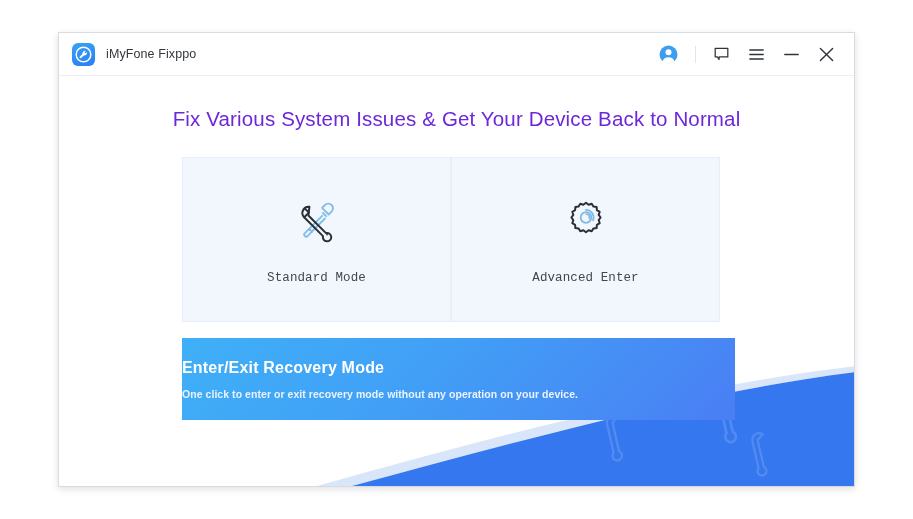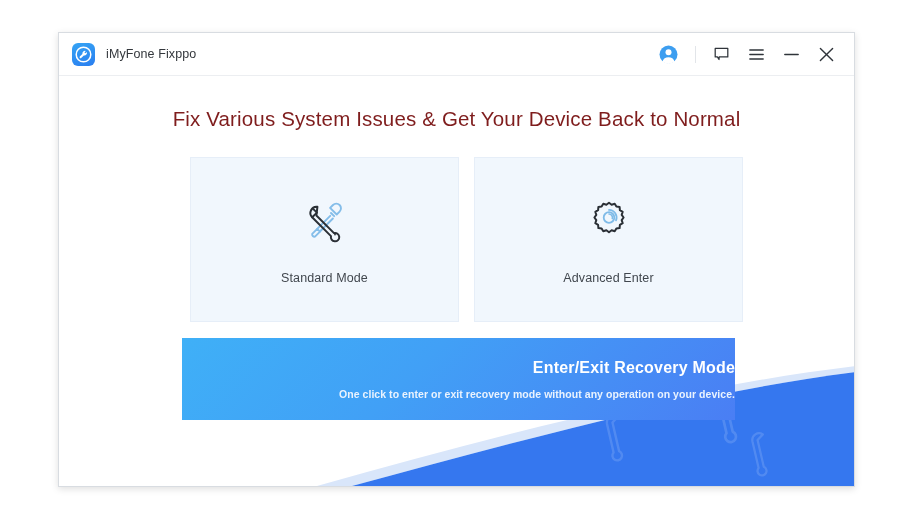--- a/index.html
+++ b/index.html
@@ -106,33 +106,34 @@
     z-index: 10;
   }
 
   #headline {
     position: absolute;
     top: 31px;
     left: 0;
     width: 100%;
     text-align: center;
     font-size: 20.5px;
-    color: #7f1d1d;
+    color: #6d28d9;
     letter-spacing: 0.15px;
     white-space: nowrap;
   }
 
   
   #cards {
     position: absolute;
-    left: 131px;
+    left: 123px;
     top: 81px;
     width: 553px;
     display: flex;
-    justify-content: space-between;
+    justify-content: flex-start;
+    font-family: Liberation Mono, monospace;
   }
   .mode-card {
     width: 269px;
     height: 165px;
     background: #f1f7fd;
     border: 1px solid #e6eef8;
     box-sizing: border-box;
     display: flex;
     flex-direction: column;
     align-items: center;
@@ -156,21 +157,21 @@
   
   #cta {
     position: absolute;
     left: 123px;
     top: 262px;
     width: 553px;
     height: 82px;
     background: linear-gradient(135deg, #3fb0f7 0%, #41a0f6 42%, #4a7ef4 100%);
     display: flex;
     flex-direction: column;
-    align-items: flex-end;
+    align-items: flex-start;
     justify-content: center;
     cursor: pointer;
     overflow: hidden;
   }
   #cta-title {
     font-size: 16px;
     color: #ffffff;
     font-weight: bold;
     letter-spacing: 0.2px;
   }

